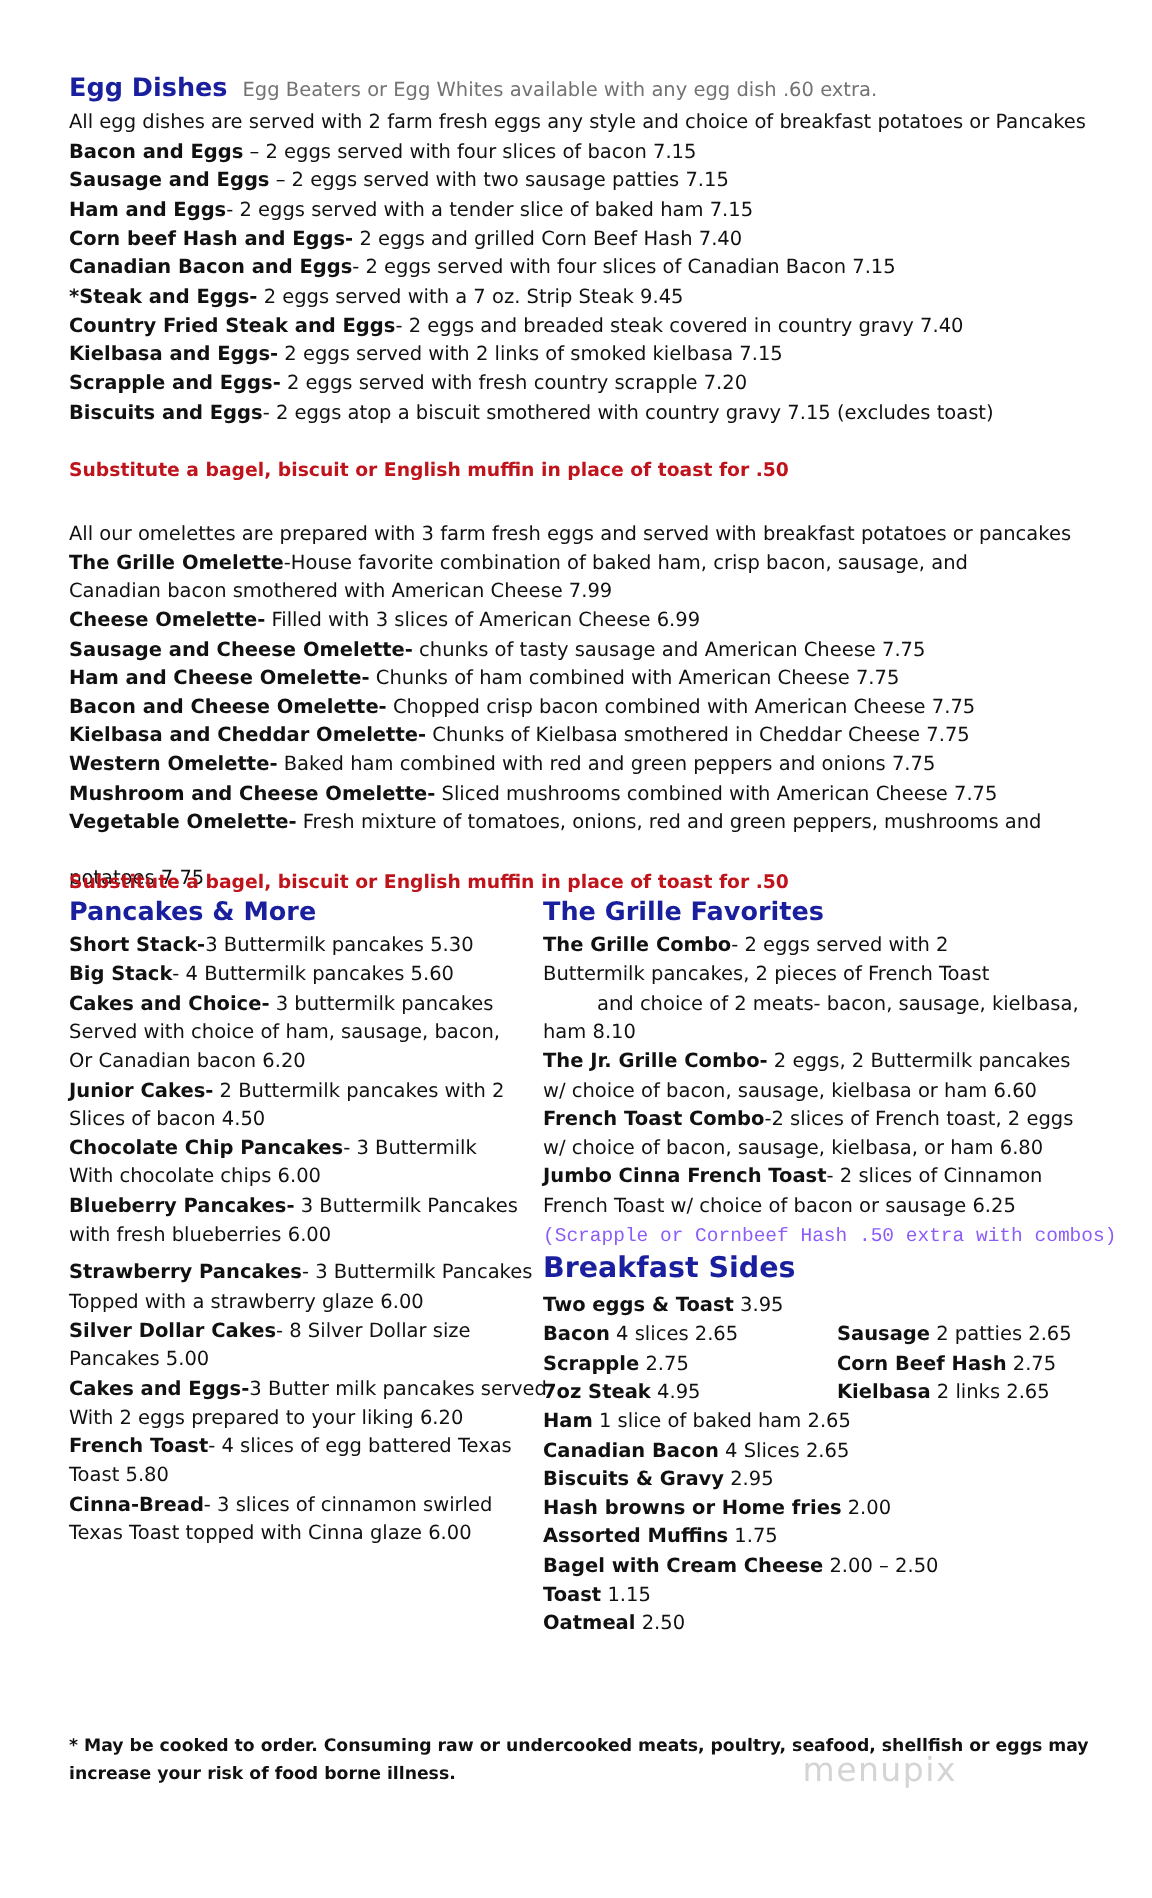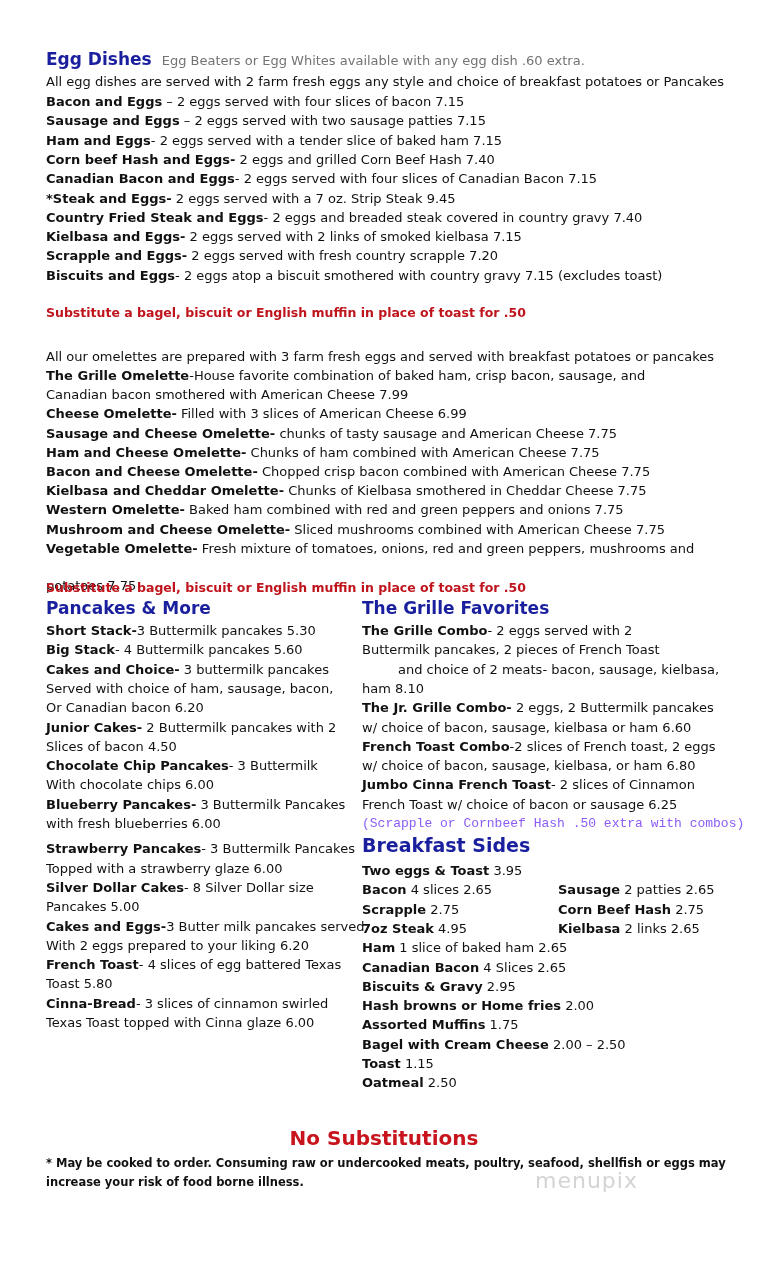--- a/index.html
+++ b/index.html
@@ -120,17 +120,16 @@
       <div class="row" style="top: 938.2px; left: 362px;"><span class="b">Ham</span><span> 1 slice of baked ham  2.65</span></div>
       <div class="row" style="top: 957.5px; left: 362px;"><span class="b">Canadian Bacon</span><span> 4 Slices  2.65</span></div>
       <div class="row" style="top: 976.8px; left: 362px;"><span class="b">Biscuits &amp; Gravy</span><span>   2.95</span></div>
       <div class="row" style="top: 996.1px; left: 362px;"><span class="b">Hash browns or Home fries</span><span>   2.00</span></div>
       <div class="row" style="top: 1015.4px; left: 362px;"><span class="b">Assorted Muffins</span><span>   1.75</span></div>
       <div class="row" style="top: 1034.7px; left: 362px;"><span class="b">Bagel with Cream Cheese</span><span>   2.00 – 2.50</span></div>
       <div class="row" style="top: 1054px; left: 362px;"><span class="b">Toast</span><span>   1.15</span></div>
       <div class="row" style="top: 1073.3px; left: 362px;"><span class="b">Oatmeal</span><span>   2.50</span></div>
     </div>
 
-  <div class="no-sub">No Substitutions</div>
   <div class="disc" style="top:1154px;">* May be cooked to order.  Consuming raw or undercooked meats, poultry, seafood, shellfish or eggs may</div>
   <div class="disc" style="top:1173px;">increase your risk of food borne illness.</div>
   <div class="watermark">menupix</div>
 </div>
 
 </body></html>

